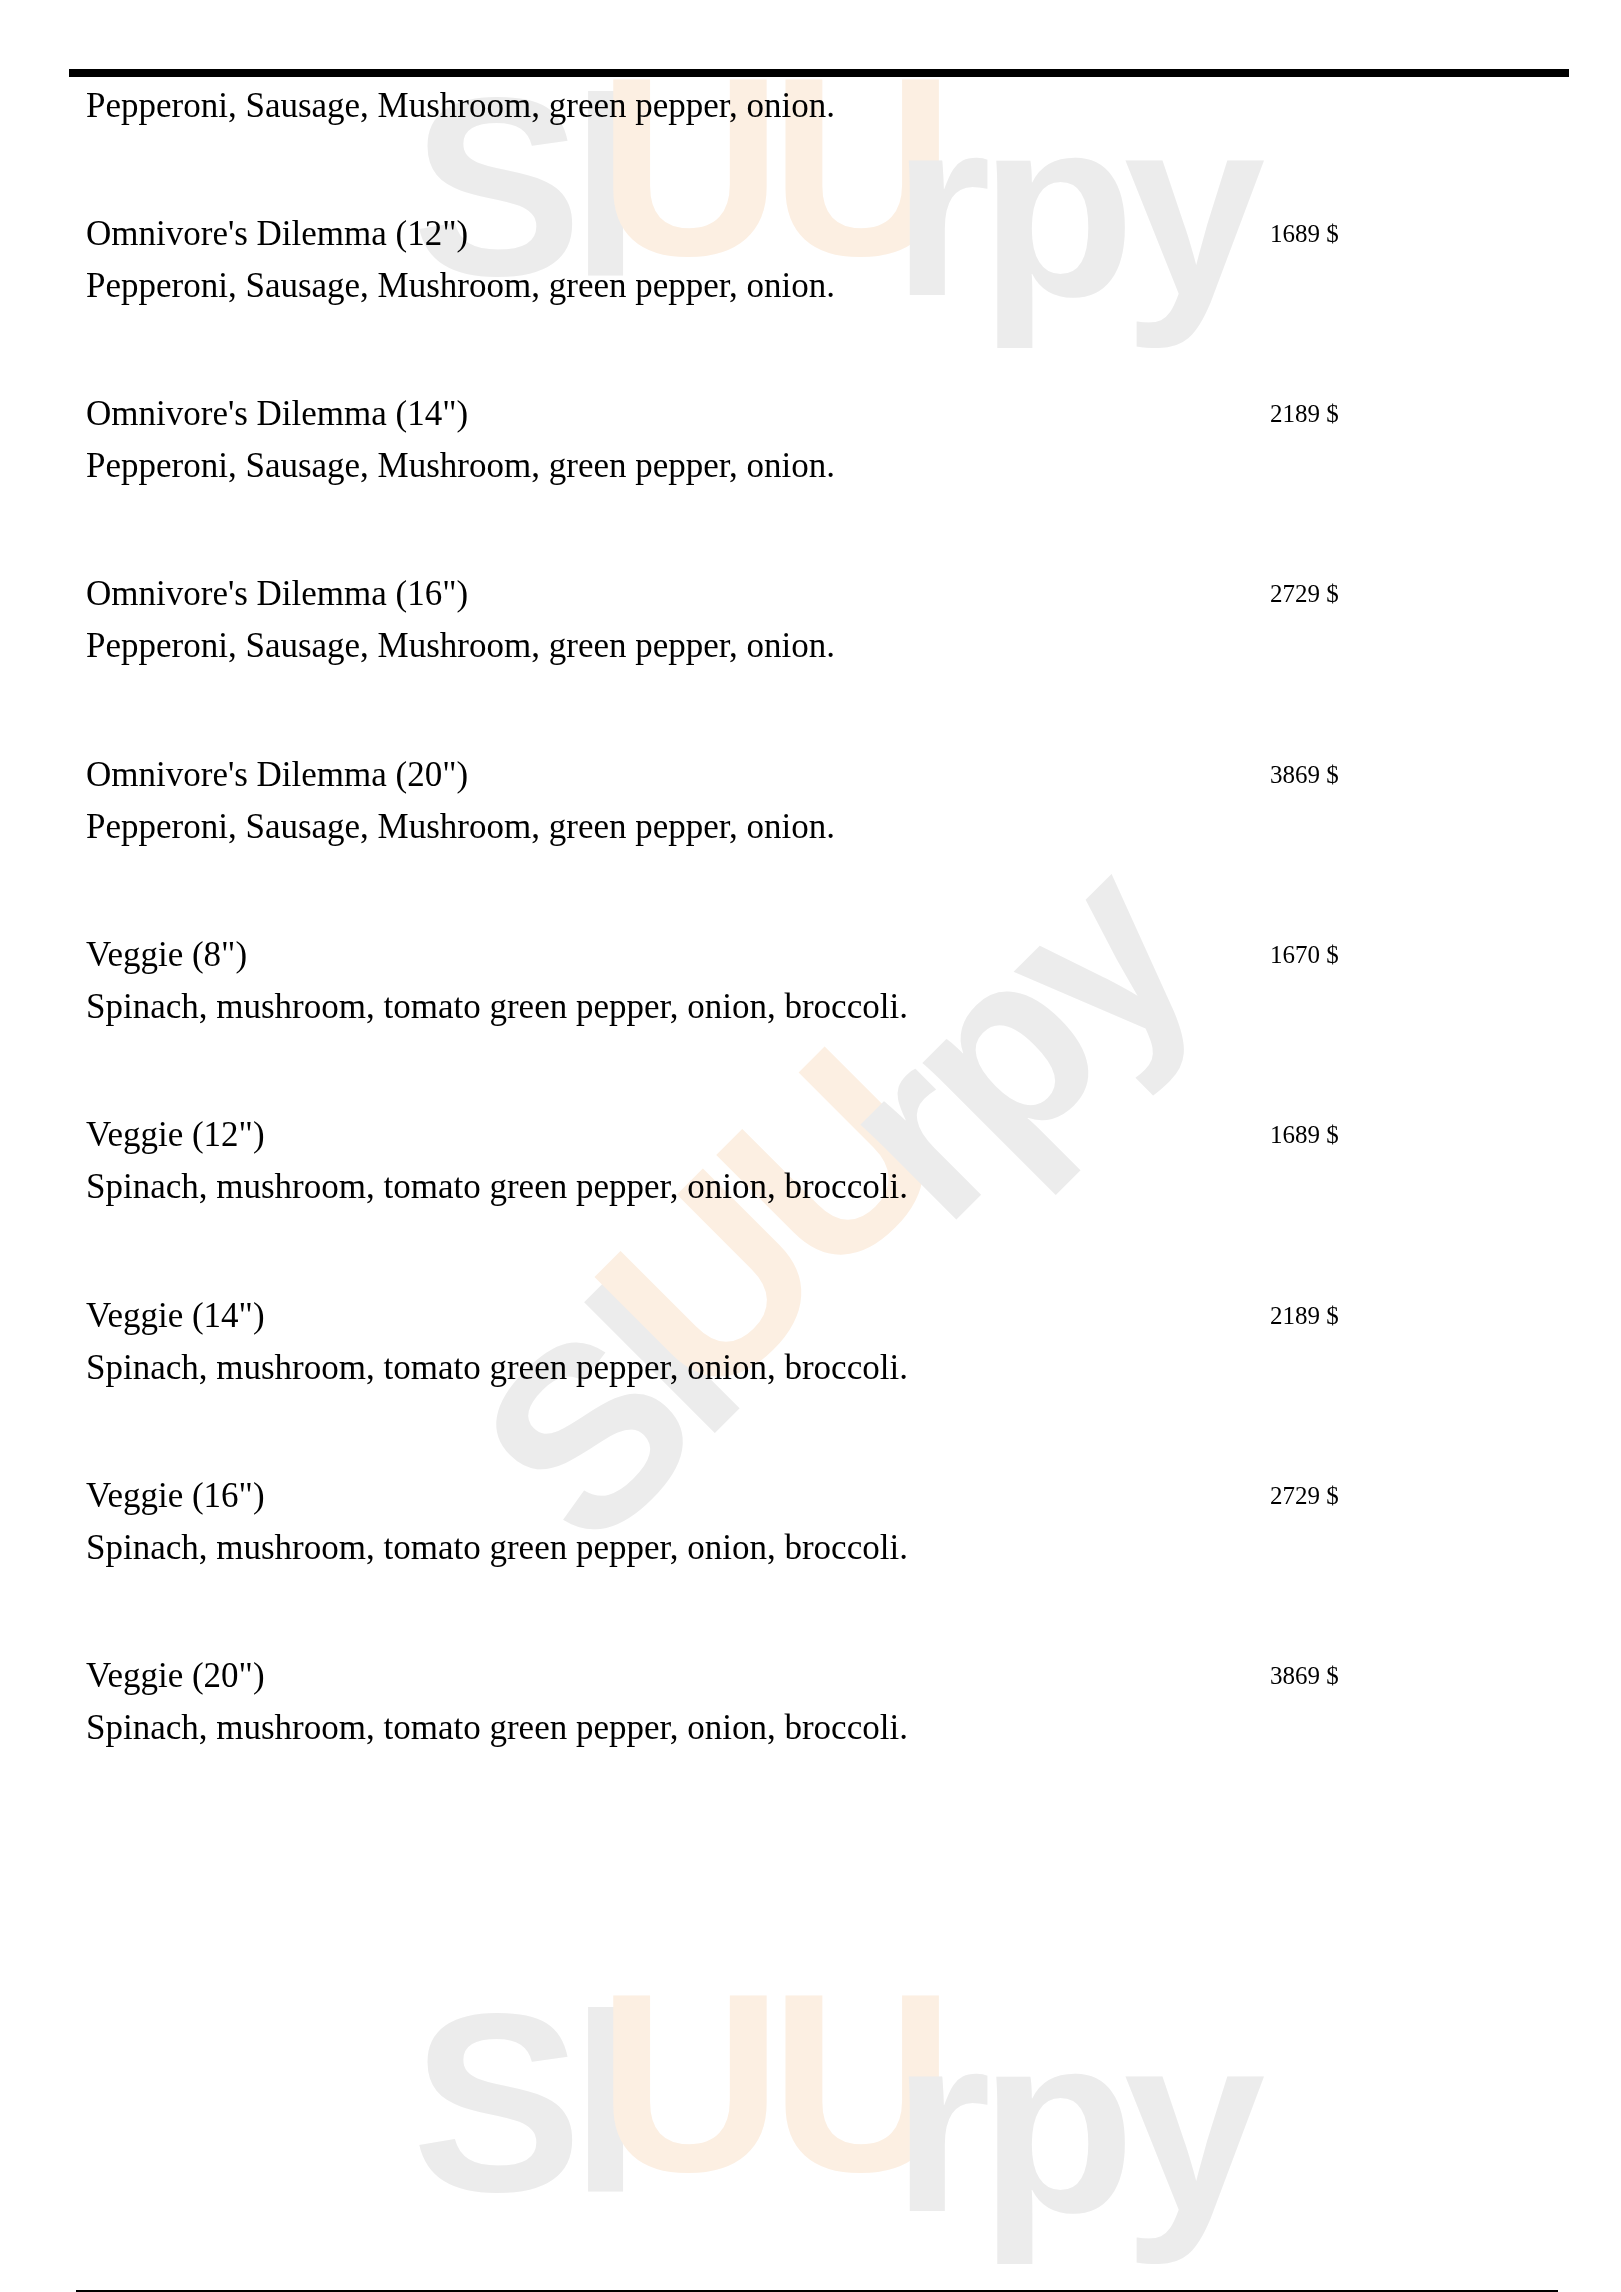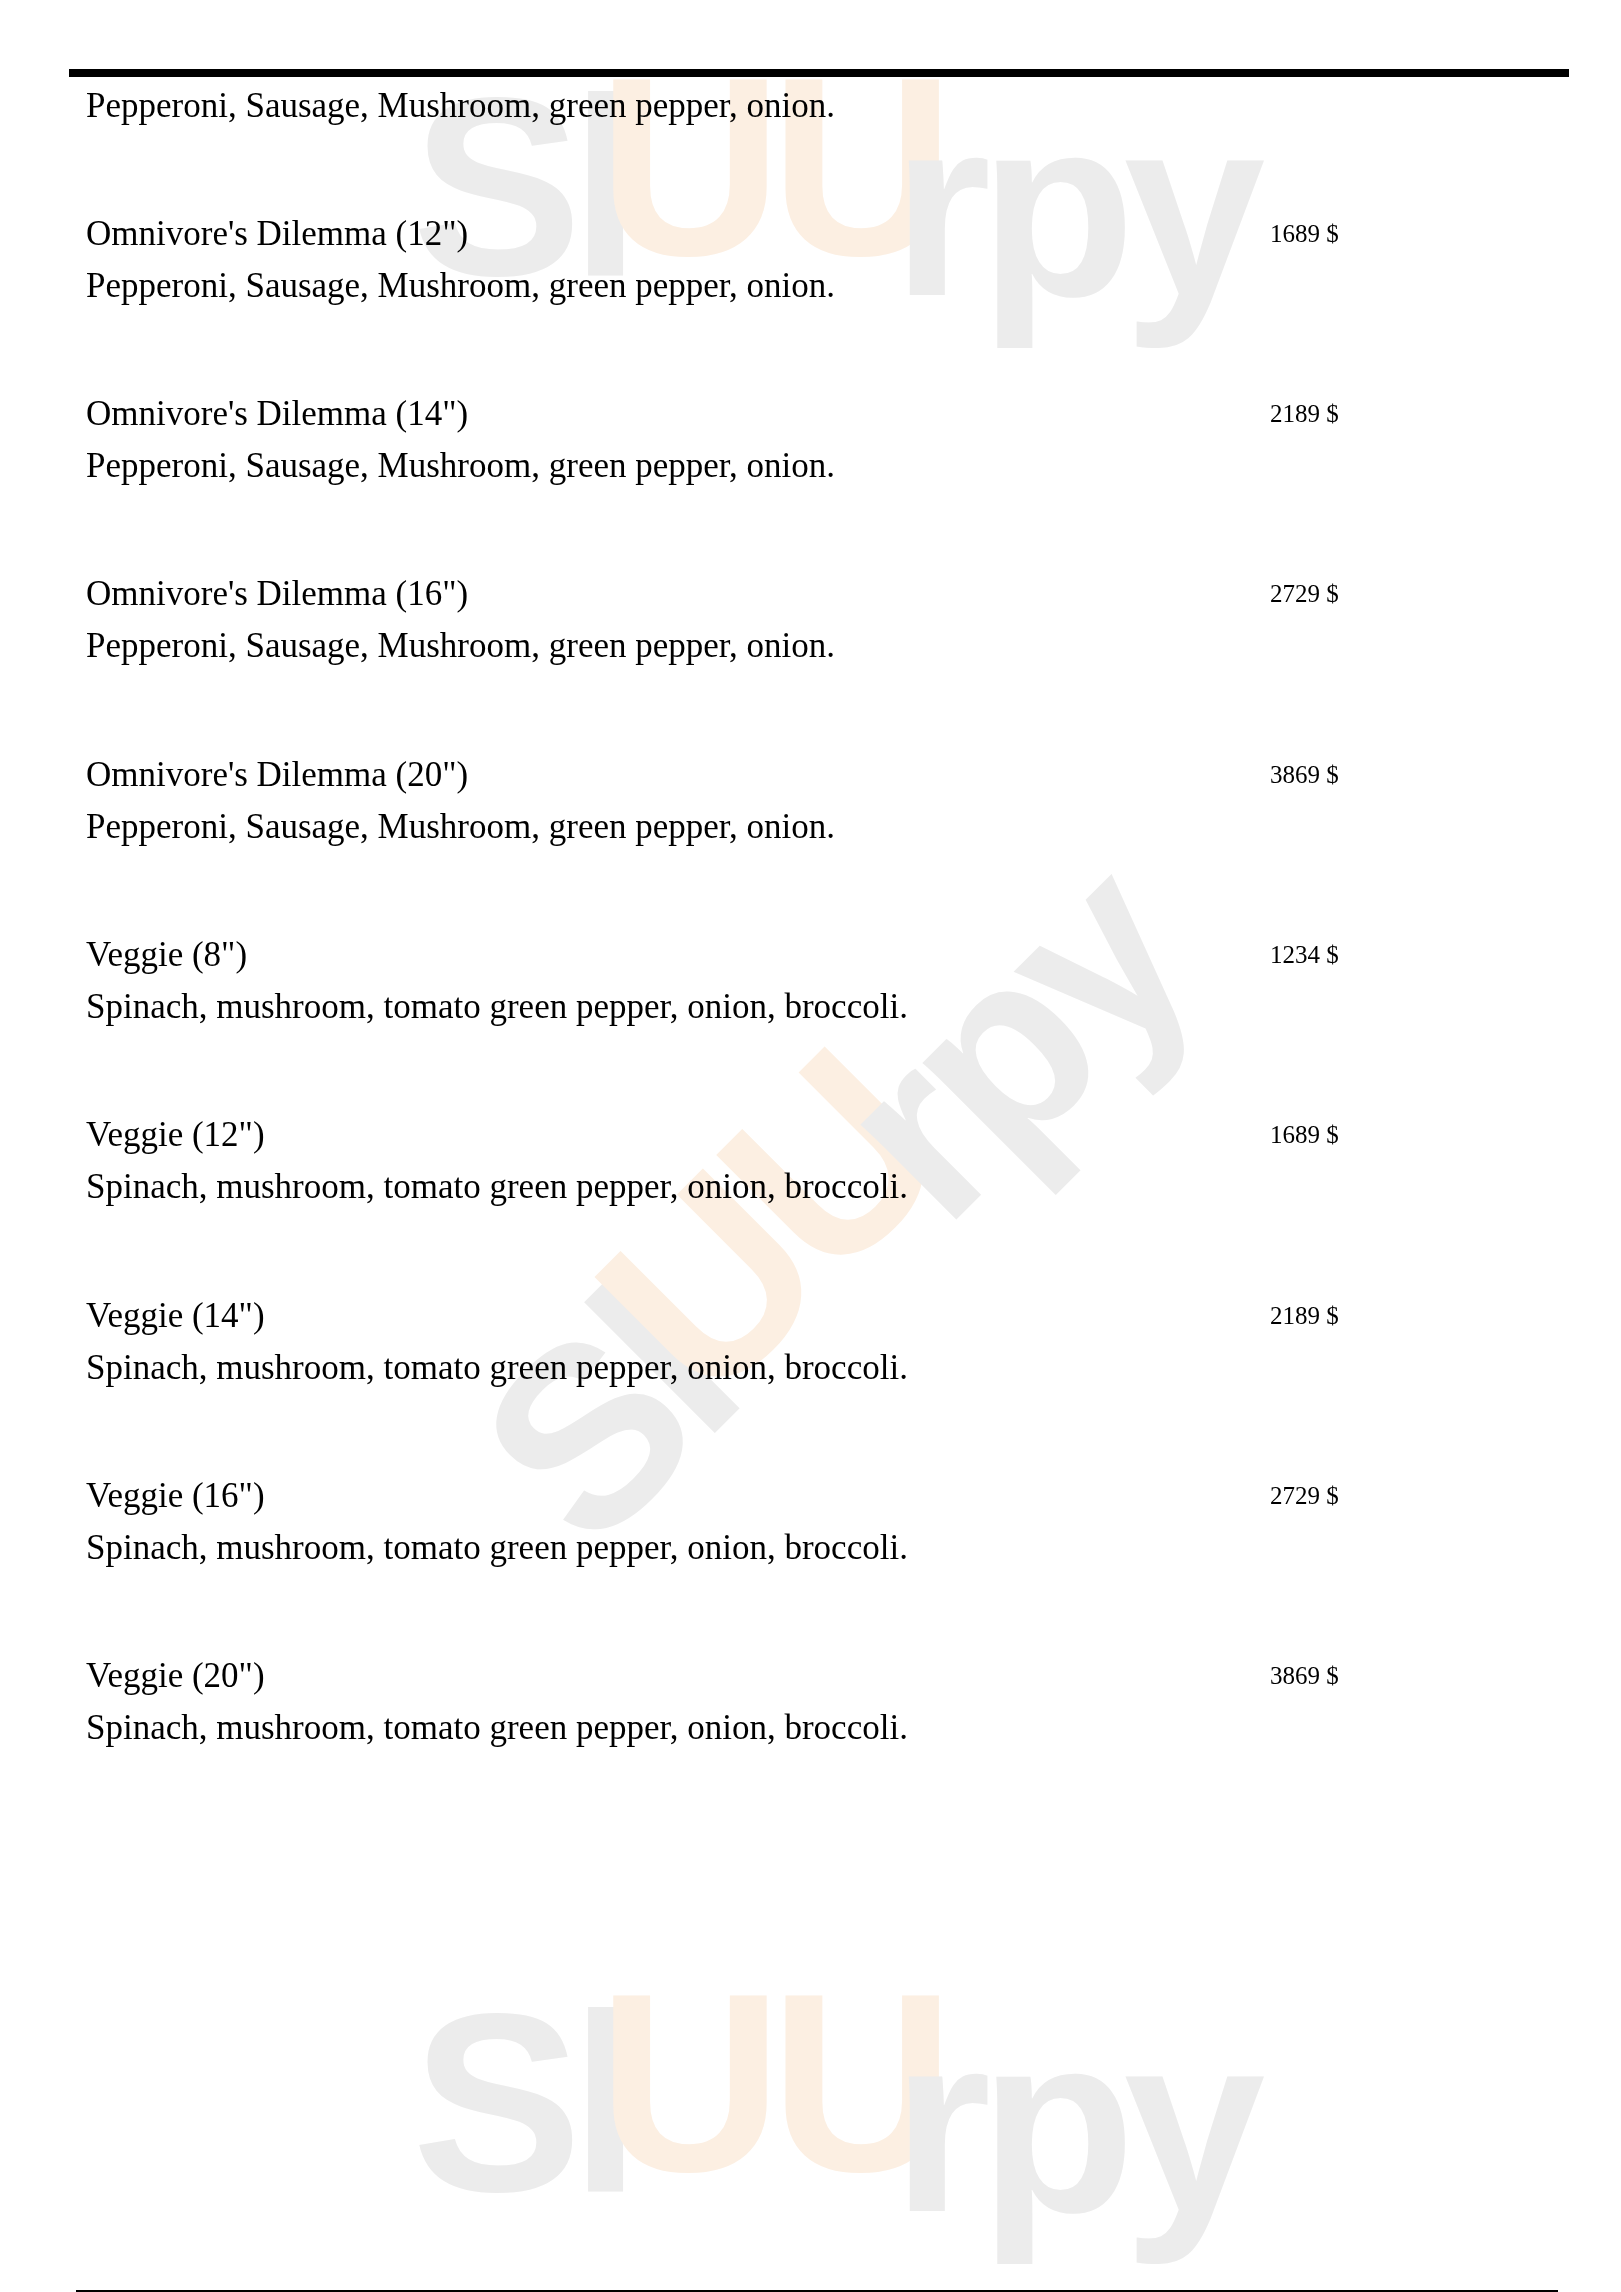--- a/index.html
+++ b/index.html
@@ -70,21 +70,21 @@
 
   <div>
     <div class="line" style="top:755px;">Omnivore's Dilemma (20")</div>
     <div class="line" style="top:807px;">Pepperoni, Sausage, Mushroom, green pepper, onion.</div>
     <div class="price" style="top:755px;">3869 $</div>
   </div>
 
   <div>
     <div class="line" style="top:935px;">Veggie (8")</div>
     <div class="line" style="top:987px;">Spinach, mushroom, tomato green pepper, onion, broccoli.</div>
-    <div class="price" style="top:935px;">1234 $</div>
+    <div class="price" style="top:935px;">1670 $</div>
   </div>
 
   <div>
     <div class="line" style="top:1115px;">Veggie (12")</div>
     <div class="line" style="top:1167px;">Spinach, mushroom, tomato green pepper, onion, broccoli.</div>
     <div class="price" style="top:1115px;">1689 $</div>
   </div>
 
   <div>
     <div class="line" style="top:1296px;">Veggie (14")</div>

